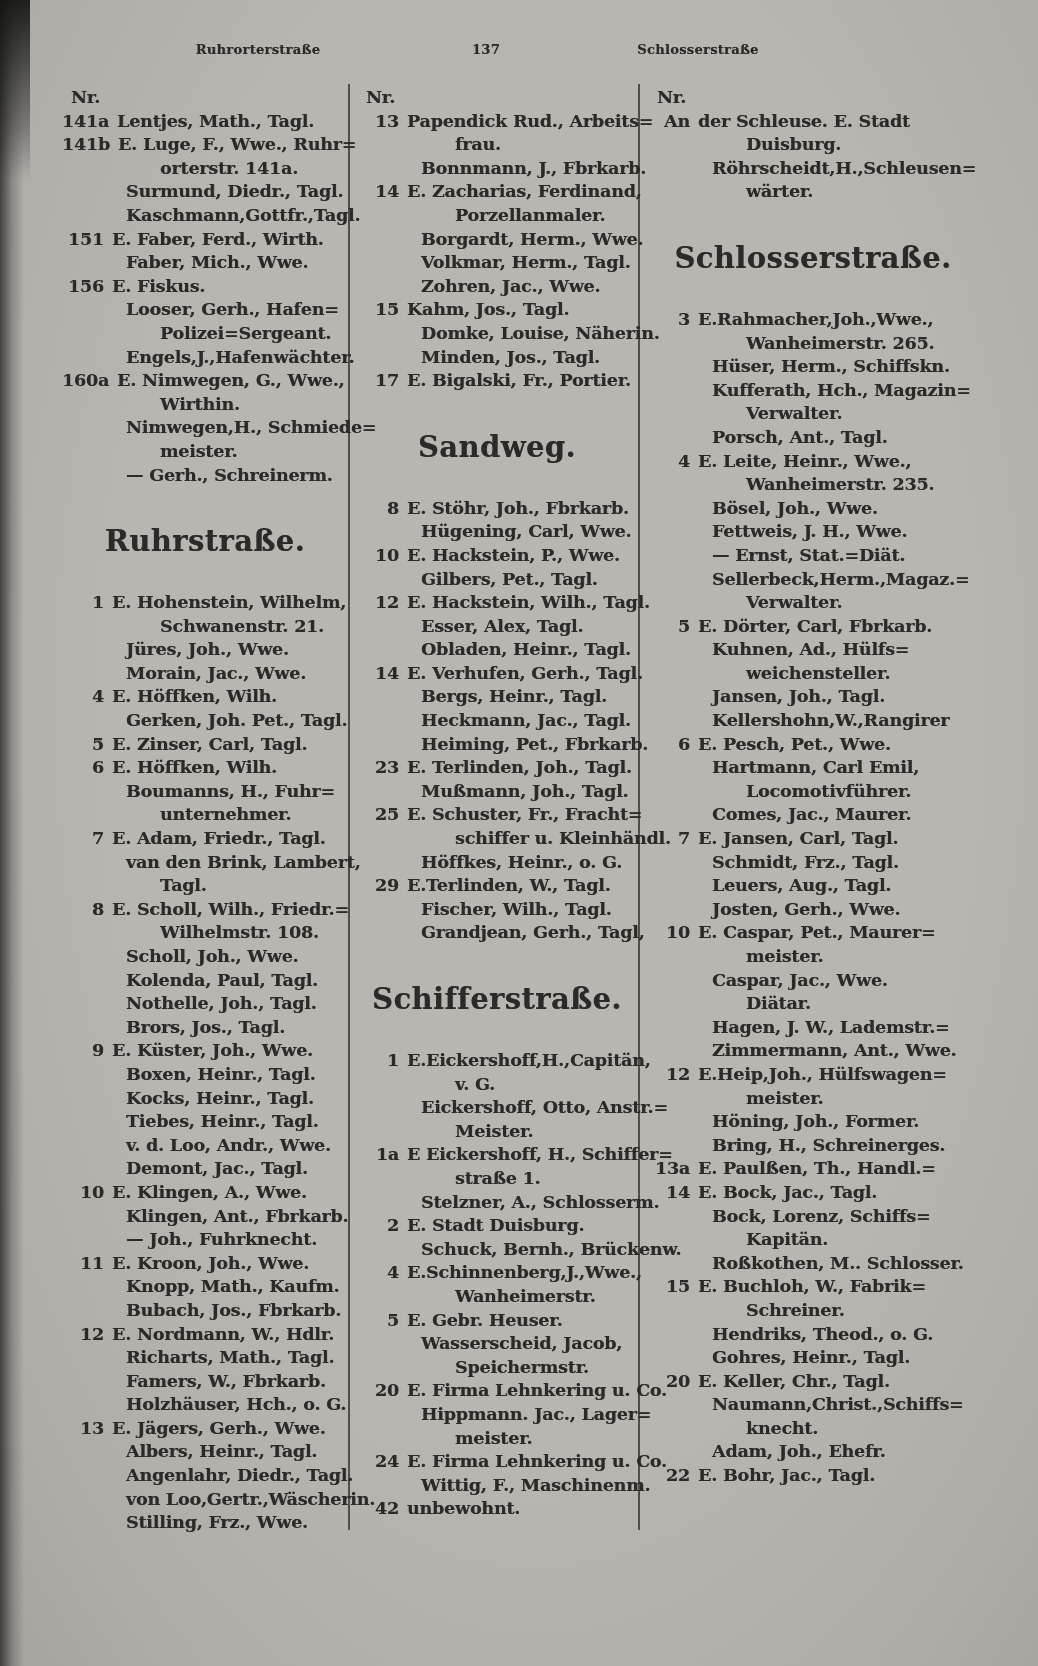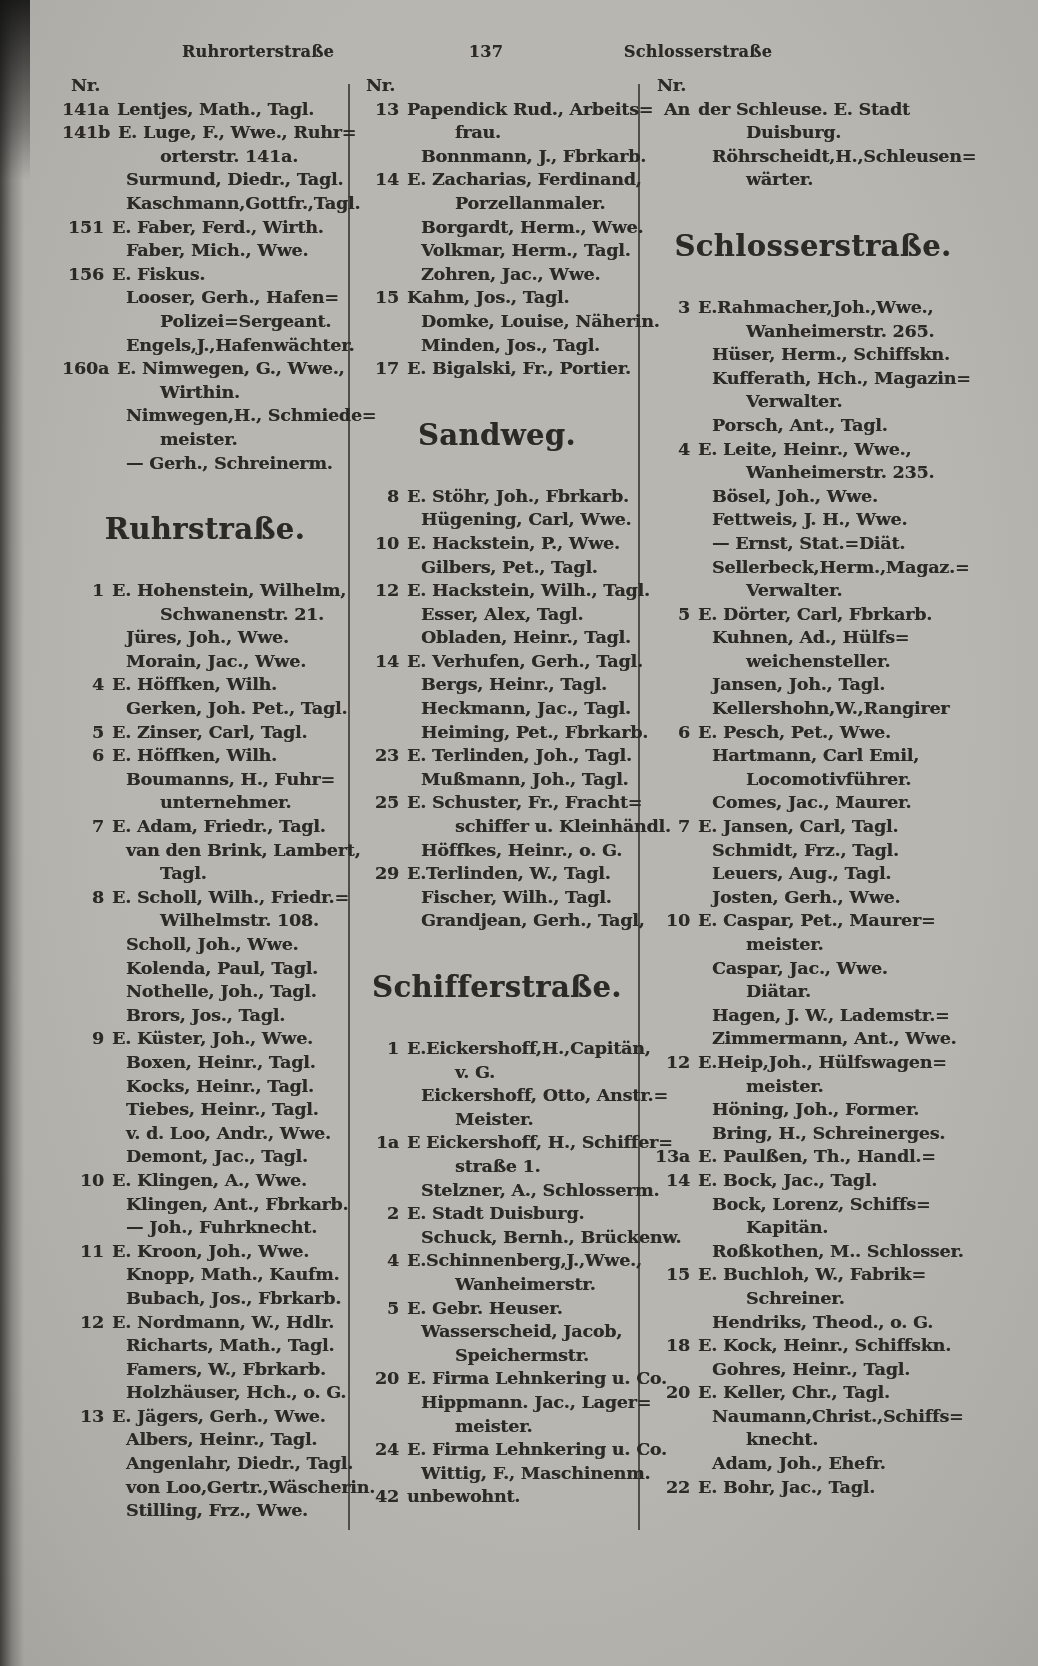--- a/index.html
+++ b/index.html
@@ -10,30 +10,30 @@
     text-shadow: 0.3px 0.3px 0.4px rgba(43,42,38,0.55);
   }
   .gutter-shadow {
     position:absolute; left:0; top:0; width:24px; height:100%;
     background:linear-gradient(90deg, rgba(38,37,35,0.80), rgba(38,37,35,0.28) 50%, rgba(38,37,35,0) 100%);
   }
   .corner-shadow {
     position:absolute; left:0; top:0; width:30px; height:180px;
     background:linear-gradient(180deg, rgba(18,18,17,0.92), rgba(18,18,17,0.35) 70%, rgba(18,18,17,0) 100%);
   }
-  .hdr { position:absolute; top:42px; font-size:16px; letter-spacing:0.3px; }
+  .hdr { position:absolute; top:42px; font-size:13px; letter-spacing:0.3px; }
   .hdr-left  { left:118px; width:280px; text-align:center; }
   .hdr-page  { left:436px; width:100px; text-align:center; }
   .hdr-right { left:558px; width:280px; text-align:center; }
 
   .divider { position:absolute; top:84px; width:2px; height:1446px; background:#504e49; }
   .d1 { left:348px; }
   .d2 { left:638px; }
 
-  .col { position:absolute; top:74px; font-size:17.5px; letter-spacing:-0.2px; }
+  .col { position:absolute; top:86px; font-size:17.5px; letter-spacing:-0.2px; }
   .col-1 { left:62px;  width:286px; }
   .col-2 { left:357px; width:280px; }
   .col-3 { left:648px; width:330px; }
 
   .row { display:flex; line-height:23.6px; white-space:nowrap; }
   .num { flex:0 0 50px; text-align:right; padding-right:8px; box-sizing:border-box; }
   .row-label .txt { padding-left:9px; }
   .row-cont  .txt { padding-left:64px; }
   .row-cont2 .txt { padding-left:98px; }
   .row-heading { display:block; text-align:center; margin:38px 0 30px; line-height:32px; }
@@ -705,24 +705,20 @@
         <span class="txt">E. Buchloh, W., Fabrik=</span>
       </div>
       <div class="row row-cont2">
 
         <span class="txt">Schreiner.</span>
       </div>
       <div class="row row-cont">
 
         <span class="txt">Hendriks, Theod., o. G.</span>
       </div>
-      <div class="row row-entry">
-        <span class="num">18</span>
-        <span class="txt">E. Kock, Heinr., Schiffskn.</span>
-      </div>
       <div class="row row-cont">
 
         <span class="txt">Gohres, Heinr., Tagl.</span>
       </div>
       <div class="row row-entry">
         <span class="num">20</span>
         <span class="txt">E. Keller, Chr., Tagl.</span>
       </div>
       <div class="row row-cont">
 

